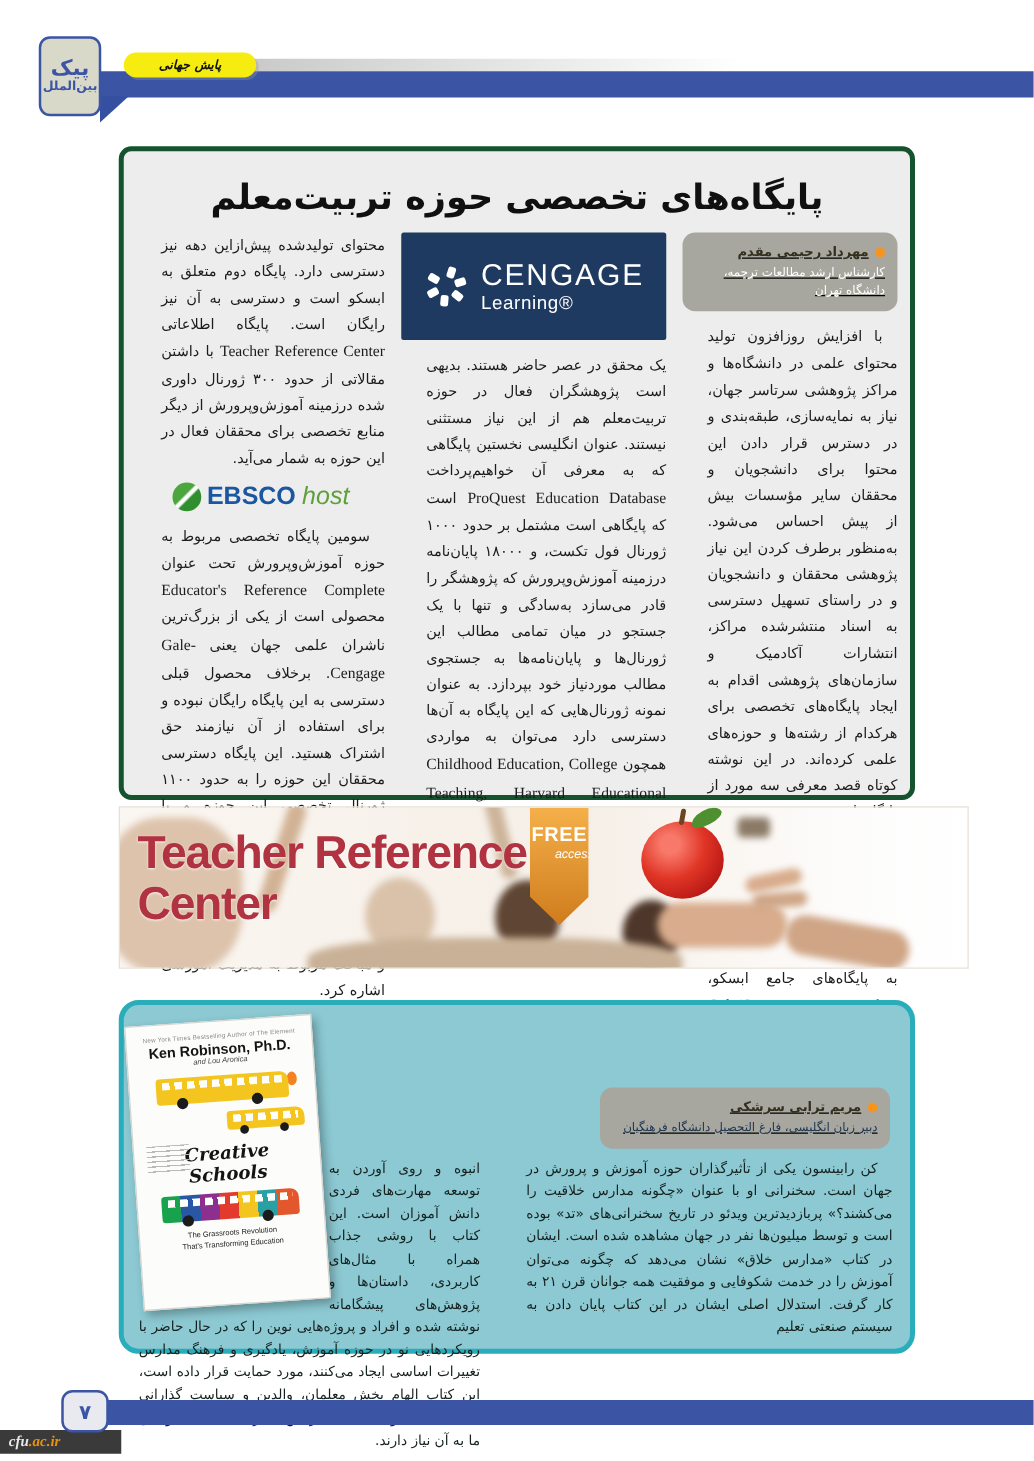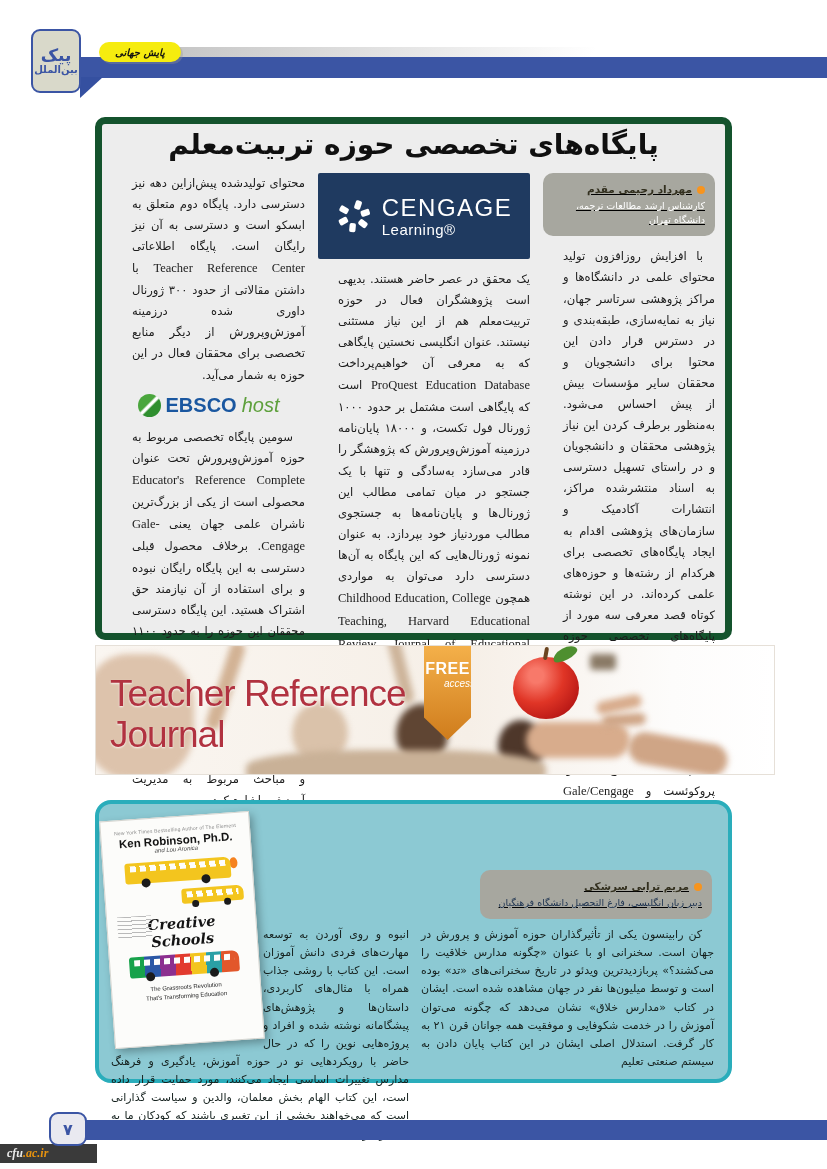--- a/index.html
+++ b/index.html
@@ -15,28 +15,28 @@
   .hdr-bar { position:absolute; left:70px; top:57px; right:0; height:21px; background:#3b55a4; }
   .hdr-streak { position:absolute; left:175px; top:47px; width:420px; height:10px;
     background: linear-gradient(90deg, #c6c6c6, rgba(198,198,198,0)); transform: skewX(-30deg); }
   .logo-box { position:absolute; left:31px; top:29px; width:50px; height:64px;
     background:#d9d9ca; border:2px solid #3b55a4; border-radius:9px;
     display:flex; flex-direction:column; align-items:center; justify-content:center; z-index:3; }
   .logo-l1 { color:#3b55a4; font-weight:bold; font-size:17px; line-height:1.1; }
   .logo-l2 { color:#3b55a4; font-weight:bold; font-size:10px; line-height:1.2; }
   .logo-tail { position:absolute; left:80px; top:77px; width:0; height:0;
     border-top:21px solid #3550a0; border-right:23px solid transparent; z-index:2; }
-  .hdr-tab { position:absolute; left:99px; top:42px; width:82px; height:20px;
+  .hdr-tab { position:absolute; left:99px; top:42px; width:106px; height:20px;
     background:#f6ec0f; border-radius:10px; display:flex; align-items:center; justify-content:center;
     z-index:4; box-shadow: 2px 2px 0 rgba(150,150,150,.35); }
   .hdr-tab span { font-size:10px; font-weight:bold; font-style:italic; color:#111; }
 
   
   .panel { position:absolute; left:95px; top:117px; width:637px; height:523px;
-    background:#ededed; border:7px solid #14532d; border-radius:10px; padding:0 10px 0; }
+    background:#ededed; border:4px solid #14532d; border-radius:10px; padding:16px 10px 0; }
   .panel h1 { text-align:center; font-size:28px; font-weight:bold; color:#101010;
     letter-spacing:-0.5px; margin:4px 0 12px; }
   .cols { display:flex; direction:rtl; gap:13px; }
   .col { direction:rtl; }
   .col1 { width:172px; flex:0 0 172px; }
   .col2 { width:212px; flex:0 0 212px; }
   .col3 { flex:1; }
   .body-text { font-size:11.6px; line-height:1.82; color:#1c1c1c; text-align:justify; margin-bottom:6px;margin-left:20px; }
   .indent { text-indent:12px; }
   .en { font-family:"Liberation Serif", serif; font-size:12.5px; unicode-bidi:embed; }
@@ -59,22 +59,22 @@
   .ebsco-ball { width:23px; height:23px; border-radius:50%;
     background: linear-gradient(135deg, #4aa63d 42%, #ffffff 47%, #ffffff 53%, #2f8f2f 58%); }
   .ebsco-b { font-family:"Liberation Sans", sans-serif; font-weight:bold; font-size:20px; color:#1a57a0; }
   .ebsco-h { font-family:Liberation Sans, sans-serif; font-style:italic; font-size:20px; color:#5ea03c; }
 
   
   .banner { position:absolute; left:95px; top:645px; width:680px; height:130px; overflow:hidden;
     background: linear-gradient(90deg, #faf6f1 0%, #f6efe7 55%, #fdfcfb 85%, #ffffff 100%);
     border:1px solid #e6e0d8; }
   .blob { position:absolute; filter:blur(3px); }
-  .banner-title { position:absolute; left:14px; top:28px; z-index:5;
-    font-family:"Liberation Sans", sans-serif; font-weight:normal; font-size:37px; line-height:1.1;
+  .banner-title { position:absolute; left:14px; top:16px; z-index:5;
+    font-family:"Liberation Sans", sans-serif; font-weight:bold; font-size:37px; line-height:1.1;
     color:#b13240; letter-spacing:-1px; text-shadow:0 1px 2px rgba(255,255,255,.85); }
   .ribbon { position:absolute; left:328px; top:0; width:47px; height:94px; z-index:6;
     background: linear-gradient(180deg,#f4b04a,#cf7c1c);
     clip-path: polygon(0 0, 100% 0, 100% 76%, 50% 100%, 0 76%);
     display:flex; flex-direction:column; align-items:center; padding-top:14px;
     color:#fff; font-family:"Liberation Sans", sans-serif; }
   .ribbon .r1 { font-size:16px; font-weight:bold; letter-spacing:0.5px; }
   .ribbon .r2 { font-size:10px; font-style:italic;margin-left:24px; }
   .apple { position:absolute; left:417px; top:11px; width:66px; height:62px; border-radius:50%; z-index:5;
     background: radial-gradient(circle at 35% 30%, #f8796a 0 12%, #e03526 45%, #b01212 85%); }
@@ -84,21 +84,21 @@
     transform:rotate(10deg); border-radius:2px; z-index:6; }
 
   
   .bookbox { position:absolute; left:95px; top:800px; width:637px; height:283px;
     background:#8cc9d3; border:4px solid #2aadbb; border-radius:16px; }
   .bb-title { margin:12px 24px 0 175px; text-align:center; direction:rtl;
     font-size:18.5px; font-weight:bold; color:#16345f; line-height:1.6; }
   .bb-byline { position:absolute; right:16px; top:66px; width:232px; }
   .bb-text { position:absolute; left:12px; right:14px; top:122px; bottom:8px;
     display:flex; direction:rtl; gap:12px; }
-  .bb-colr { flex:0 0 293px; }
+  .bb-colr { flex:0 0 293px;margin-left:25px; }
   .bb-coll { flex:1; }
   .bb-p { font-size:11px; line-height:1.65; color:#15211e; text-align:justify; direction:rtl; }
   .book-spacer { float:left; width:152px; height:118px; }
 
   .book-cover { position:absolute; left:8px; top:12px; width:150px; height:228px; z-index:8;
     background:#fcfcfa; border:1px solid #d5d5d0; box-shadow:3px 4px 8px rgba(0,0,0,.3);
     transform:rotate(-4deg); padding:9px 8px 6px; text-align:center;
     font-family:"Liberation Sans", sans-serif; direction:ltr; }
   .bk-best { font-size:5px; color:#8a8a8a; letter-spacing:0.2px; }
   .bk-author { font-size:11.5px; font-weight:bold; color:#141414; margin-top:2px; }
@@ -203,21 +203,21 @@
   <div class="blob" style="left:402px;top:74px;width:46px;height:52px;background:#4e372a;border-radius:50%;"></div>
   <div class="blob" style="left:150px;top:104px;width:300px;height:42px;background:#c9b197;border-radius:40%;"></div>
   <div class="blob" style="left:430px;top:76px;width:104px;height:36px;background:#d8ac8c;border-radius:18px;"></div>
   <div class="blob" style="left:500px;top:52px;width:46px;height:13px;background:#d8ac8c;border-radius:7px;transform:rotate(-12deg);"></div>
   <div class="blob" style="left:506px;top:68px;width:44px;height:12px;background:#cfa586;border-radius:7px;transform:rotate(-4deg);"></div>
   <div class="blob" style="left:532px;top:92px;width:100px;height:32px;background:#cfa586;border-radius:16px;transform:rotate(10deg);"></div>
   <div class="blob" style="left:494px;top:8px;width:26px;height:16px;background:#8a7a66;border-radius:4px;"></div>
 
   <div class="banner-title">
     <div>Teacher Reference</div>
-    <div>Journal</div>
+    <div>Center</div>
   </div>
 
   <div class="ribbon">
     <span class="r1">FREE</span>
     <span class="r2">access</span>
   </div>
 
   <div class="apple"></div>
   <div class="apple-leaf"></div>
   <div class="apple-stem"></div>

